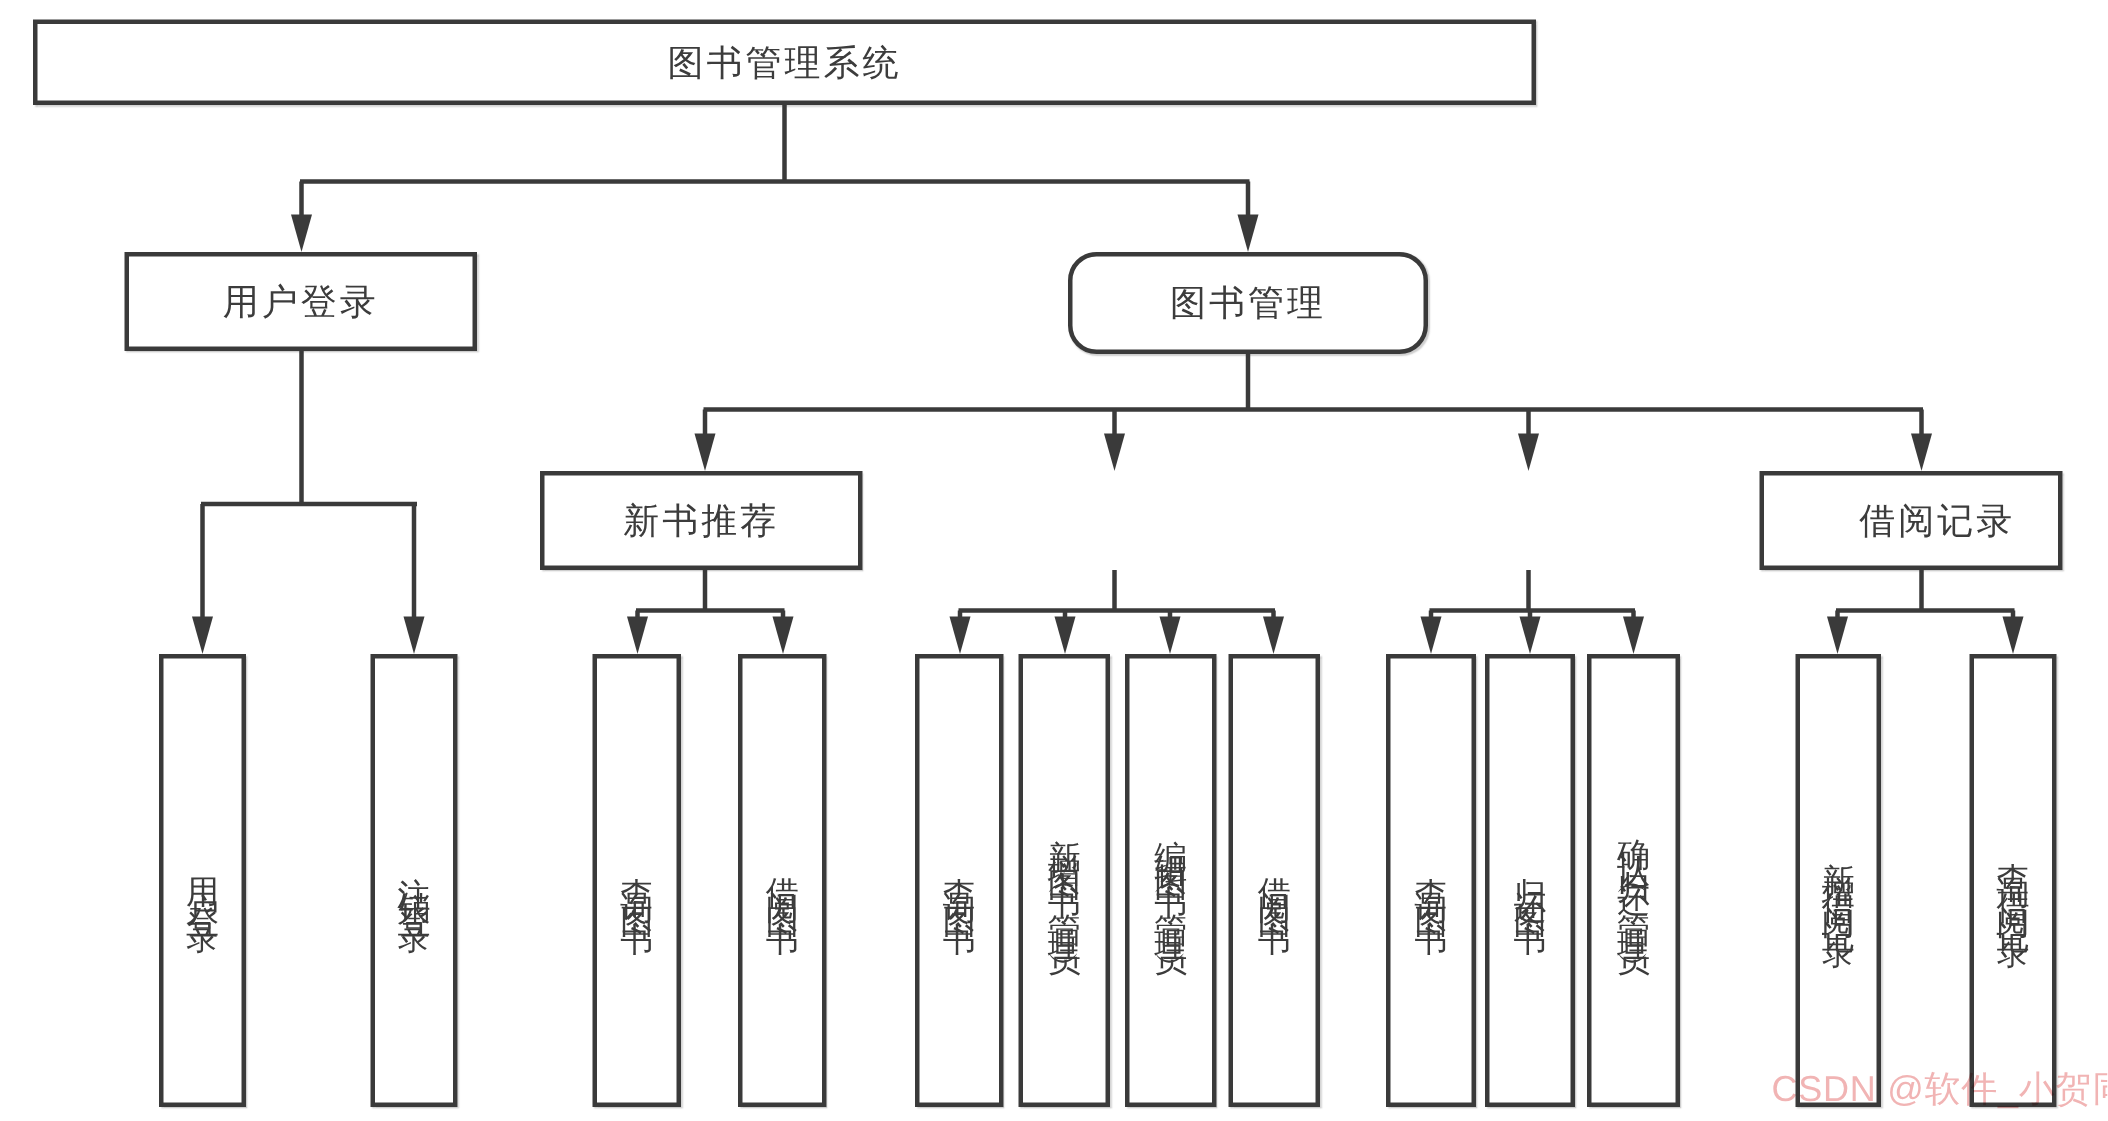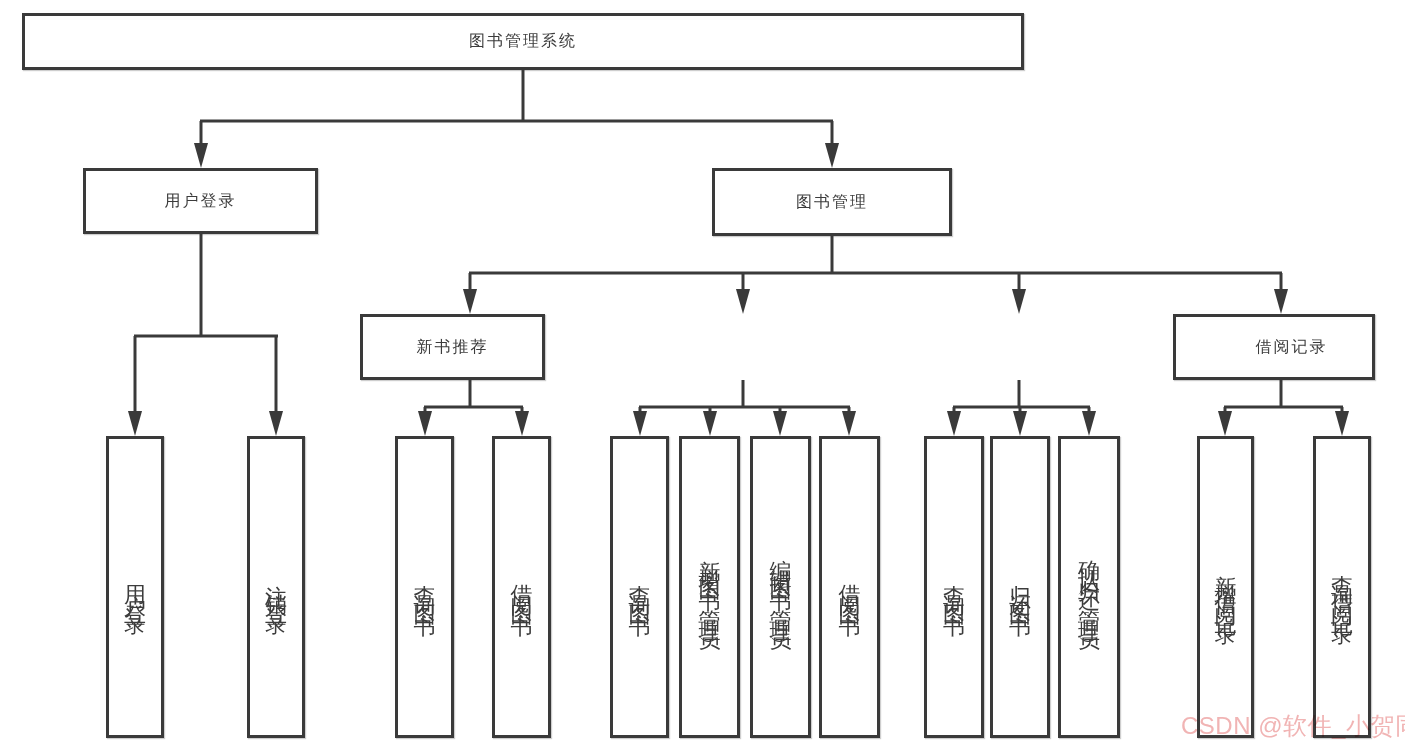--- a/index.html
+++ b/index.html
@@ -17,21 +17,21 @@
     box-sizing: border-box;
     background: #ffffff;
     border: 3px solid #3a3a3a;
     box-shadow: 1px 1px 1px rgba(60,60,60,0.25);
     display: flex;
     align-items: center;
     justify-content: center;
     color: #3c3c3c;
     z-index: 2;
   }
-  .node.h { font-size: 16px; letter-spacing: 2px; white-space: nowrap; }
+  .node.h { font-size: 24px; letter-spacing: 2px; white-space: nowrap; }
   .node.v span {
     writing-mode: vertical-rl;
     text-orientation: mixed;
     font-size: 22px;
     letter-spacing: 10px;
     line-height: 1;
     white-space: nowrap;
   }
   .watermark {
     position: absolute;
@@ -104,25 +104,25 @@
       <polygon points="1335,411 1349,411 1342,436" fill="#3a3a3a"></polygon>
     </svg>
 
   <div class="node h" style="left:22px; top:13px; width:1002px; height:57px;">
     <span>图书管理系统</span>
   </div>
 
   <div class="node h" style="left:83px; top:168px; width:235px; height:66px;">
     <span>用户登录</span>
   </div>
-  <div class="node h" style="left:712px; top:168px; width:240px; height:68px;">
+  <div class="node h" style="left:712px; top:168px; width:240px; height:68px;border-radius:19px;">
     <span>图书管理</span>
   </div>
 
-  <div class="node h" style="left:360px; top:314px; width:185px; height:66px;">
+  <div class="node h" style="left:360px; top:314px; width:215px; height:66px;">
     <span>新书推荐</span>
   </div>
   <div class="node h" style="left:1173px; top:314px; width:202px; height:66px;padding-left:35px;">
     <span>借阅记录</span>
   </div>
 
   <div class="node v" style="left:106px; top:436px; width:58px; height:302px;">
     <span>用户登录</span>
   </div>
   <div class="node v" style="left:247px; top:436px; width:58px; height:302px;">

